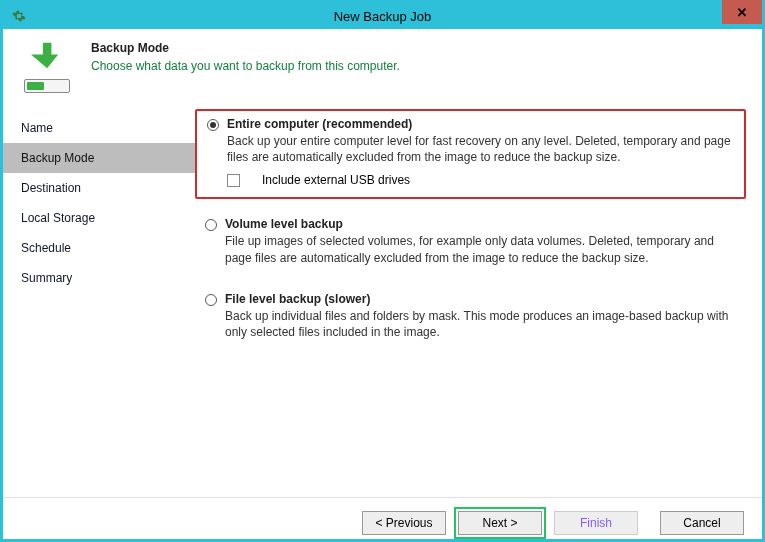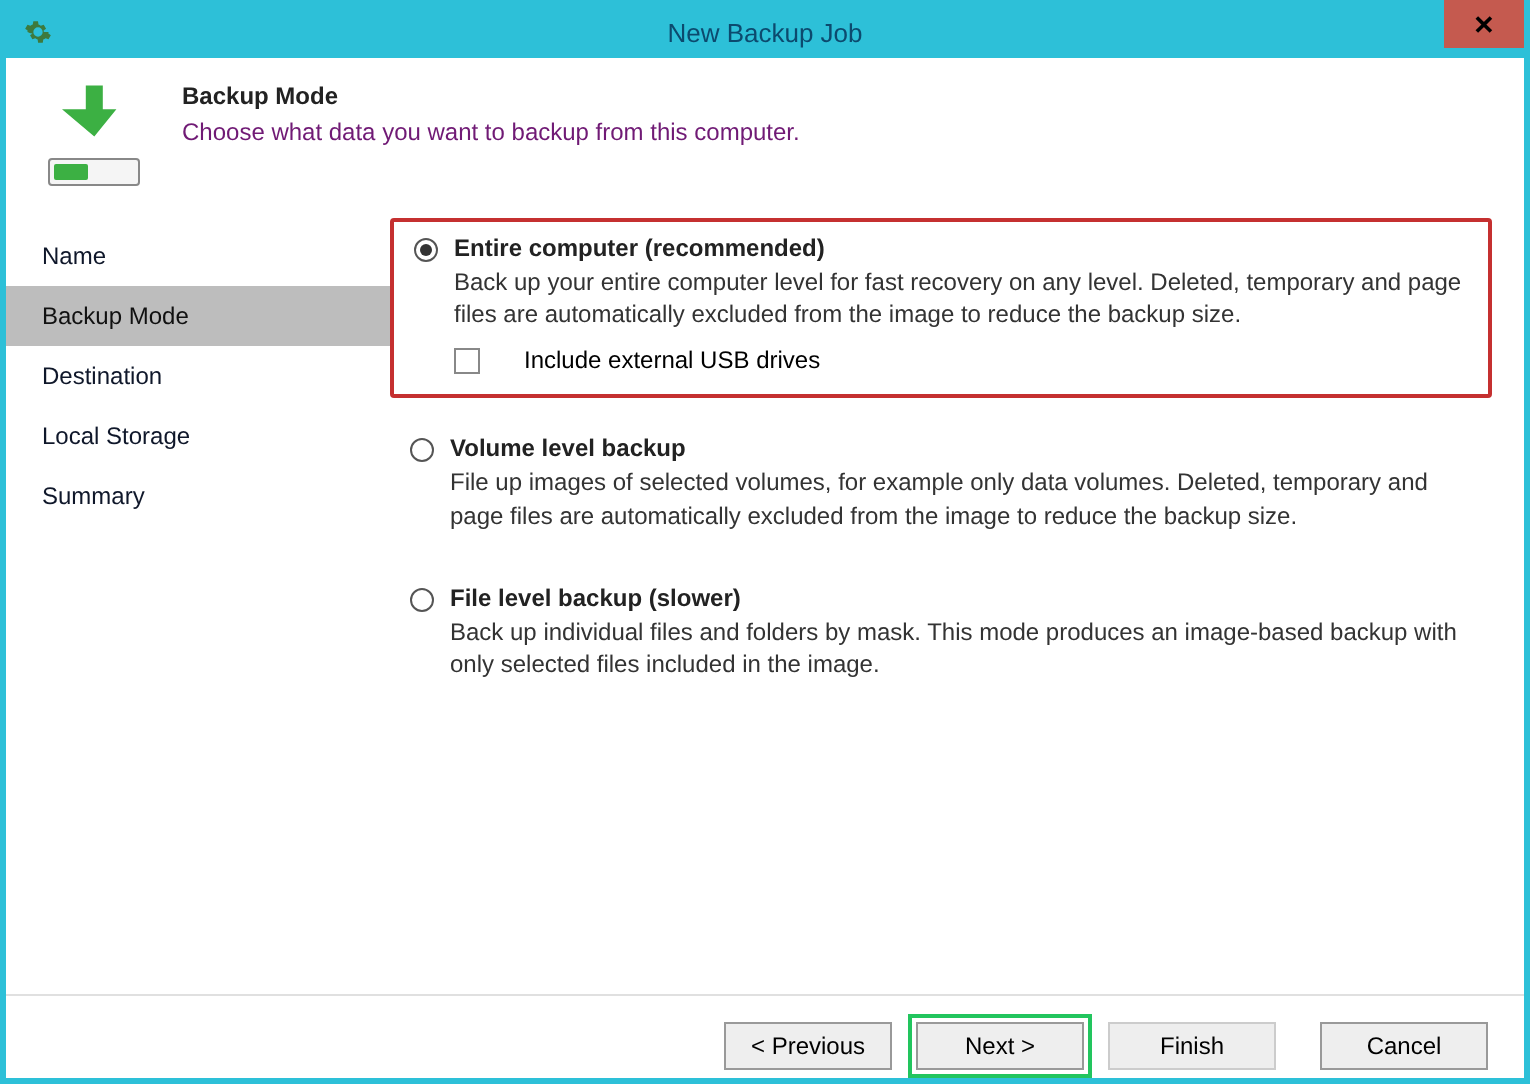--- a/index.html
+++ b/index.html
@@ -1,43 +1,43 @@
 <!DOCTYPE html>
 <html><head>
 <meta charset="utf-8">
 <style>
   * { box-sizing: border-box; margin: 0; padding: 0; }
   body { font-family: "Segoe UI", Tahoma, sans-serif; font-size: 12px; background: #fff; }
   .window { width: 765px; height: 542px; border: 3px solid #2dc0d8; background: #fff; position: relative; }
   .titlebar { height: 26px; background: #2dc0d8; color: #000; display: flex; align-items: center; position: relative; }
   .titlebar .gear { width: 20px; height: 20px; margin-left: 6px; display: flex; align-items: center; justify-content: center; }
-  .titlebar .title { position: absolute; left: 0; right: 0; text-align: center; font-size: 13px; color: #0c4a6e; }
+  .titlebar .title { position: absolute; left: 0; right: 0; text-align: center; font-size: 13px; color: #000000; }
   .titlebar .close { position: absolute; right: 0; top: -3px; width: 40px; height: 24px; background: #c55a4f; color: #000; display: flex; align-items: center; justify-content: center; font-size: 13px; font-weight: bold; cursor: pointer; }
   .header { display: flex; padding: 12px 18px 8px 18px; gap: 18px; }
   .header-icon { width: 52px; height: 60px; display: flex; flex-direction: column; align-items: center; justify-content: flex-start; }
   .header-text h1 { font-size: 12px; font-weight: bold; color: #222; margin-bottom: 4px; }
-  .header-text p { font-size: 12px; color: #701a75; }
+  .header-text p { font-size: 12px; color: #15803d; }
   .content-row { display: flex; height: 388px; }
   .sidebar { width: 192px; padding-top: 4px; }
   .sidebar-item { padding: 8px 18px; color: #0f172a; font-size: 12px; cursor: pointer; }
   .sidebar-item.selected { background: #bdbdbd; color: #111; }
   .main { flex: 1; padding: 0 16px 0 0; }
   .option-block { padding: 6px 10px 10px 10px; }
   .option-block.highlighted { border: 2px solid #c53030; border-radius: 2px; }
   .option-row { display: flex; align-items: flex-start; gap: 8px; }
   .radio { width: 12px; height: 12px; border: 1px solid #555; border-radius: 50%; margin-top: 2px; flex-shrink: 0; position: relative; background: #fff; cursor: pointer; }
   .radio.checked::after { content: ""; position: absolute; left: 2px; top: 2px; width: 6px; height: 6px; background: #333; border-radius: 50%; }
   .option-body { flex: 1; }
   .option-title { font-weight: bold; font-size: 12px; color: #222; }
   .option-desc { font-size: 12px; color: #333; margin-top: 2px; line-height: 1.35; }
   .checkbox-row { display: flex; align-items: center; gap: 22px; margin-top: 8px; }
   .checkbox { width: 13px; height: 13px; border: 1px solid #888; background: #fff; cursor: pointer; }
   .footer { height: 50px; border-top: 1px solid #e0e0e0; display: flex; align-items: center; justify-content: flex-end; padding-right: 18px; gap: 8px; }
   .btn { width: 84px; height: 24px; border: 1px solid #999; background: #eee; font-size: 12px; cursor: pointer; display: flex; align-items: center; justify-content: center; }
-  .btn.disabled { color: #000000; border-color: #ccc; cursor: default; }
+  .btn.disabled { color: #8b5cf6; border-color: #ccc; cursor: default; }
   .btn-wrap.highlighted { border: 2px solid #22c55e; padding: 2px; }
   .gap { width: 6px; }
   .arrow-down svg { display: block; }
   .drive-bar { width: 46px; height: 14px; border: 1px solid #888; margin-top: 4px; border-radius: 2px; position: relative; background: #f5f5f5; }
   .drive-bar::before { content: ""; position: absolute; left: 2px; top: 2px; bottom: 2px; width: 38%; background: #3cb043; border-radius: 1px; }
 </style>
 </head>
 <body>
 
 <div class="window">
@@ -66,20 +66,21 @@
       <p>Choose what data you want to backup from this computer.</p>
     </div>
   </div>
 
   <div class="content-row">
     <div class="sidebar">
       <div class="sidebar-item">Name</div>
       <div class="sidebar-item selected">Backup Mode</div>
       <div class="sidebar-item">Destination</div>
       <div class="sidebar-item">Local Storage</div>
+      <div class="sidebar-item">Schedule</div>
       <div class="sidebar-item">Summary</div>
     </div>
 
     <div class="main">
 
       <div class="option-block highlighted">
         <div class="option-row">
           <div class="radio checked"></div>
           <div class="option-body">
             <div class="option-title">Entire computer (recommended)</div>

